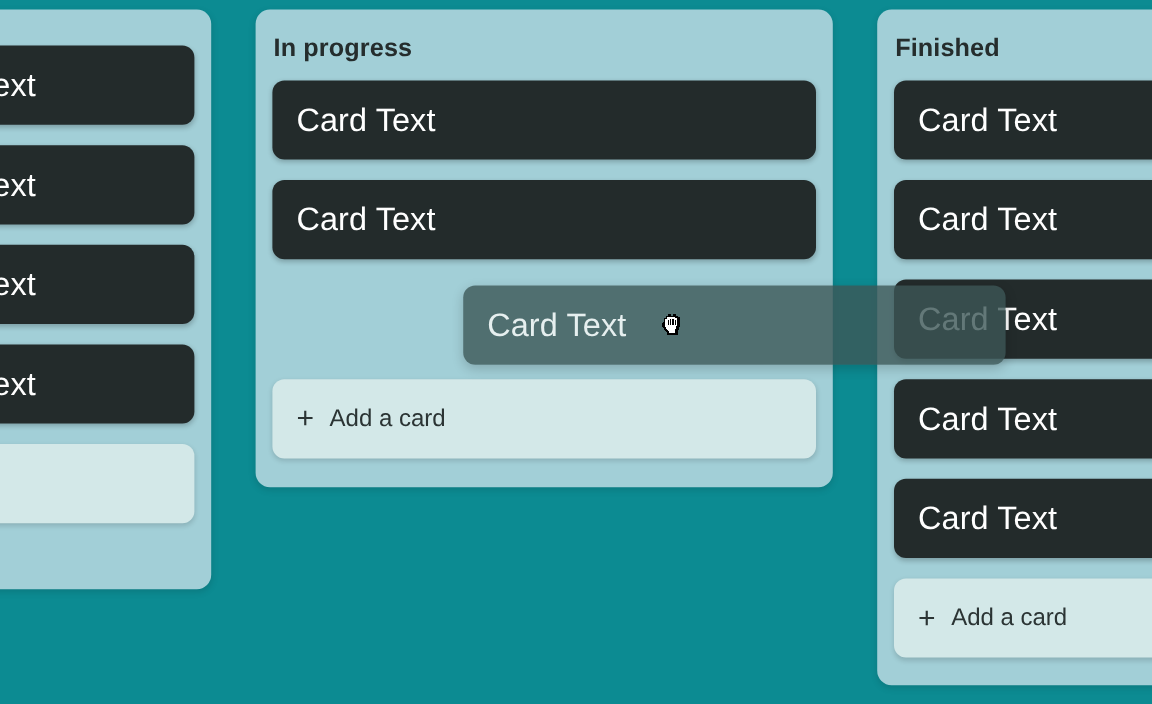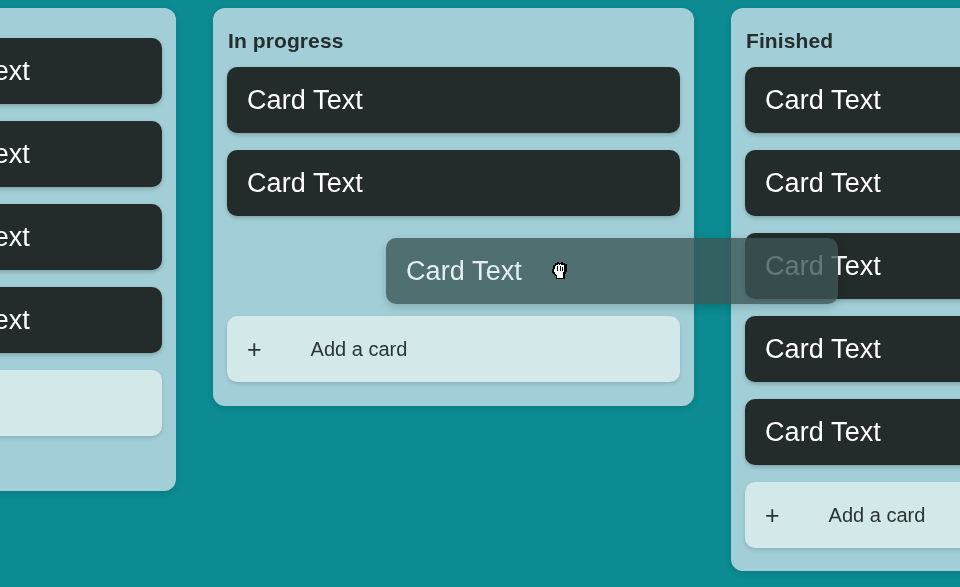--- a/index.html
+++ b/index.html
@@ -78,21 +78,20 @@
     color: #2b3434;
     line-height: 1;
     margin-right: 13px;
     font-weight: 300;
   }
 
   .add-card .label {
     font-size: 20px;
     color: #2b3434;
     line-height: 1;
-    margin-left: 36px;
   }
 
   
   #col-todo {
     left: -120px;
     top: 8px;
     width: 296px;
     height: 483px;
   }
 

